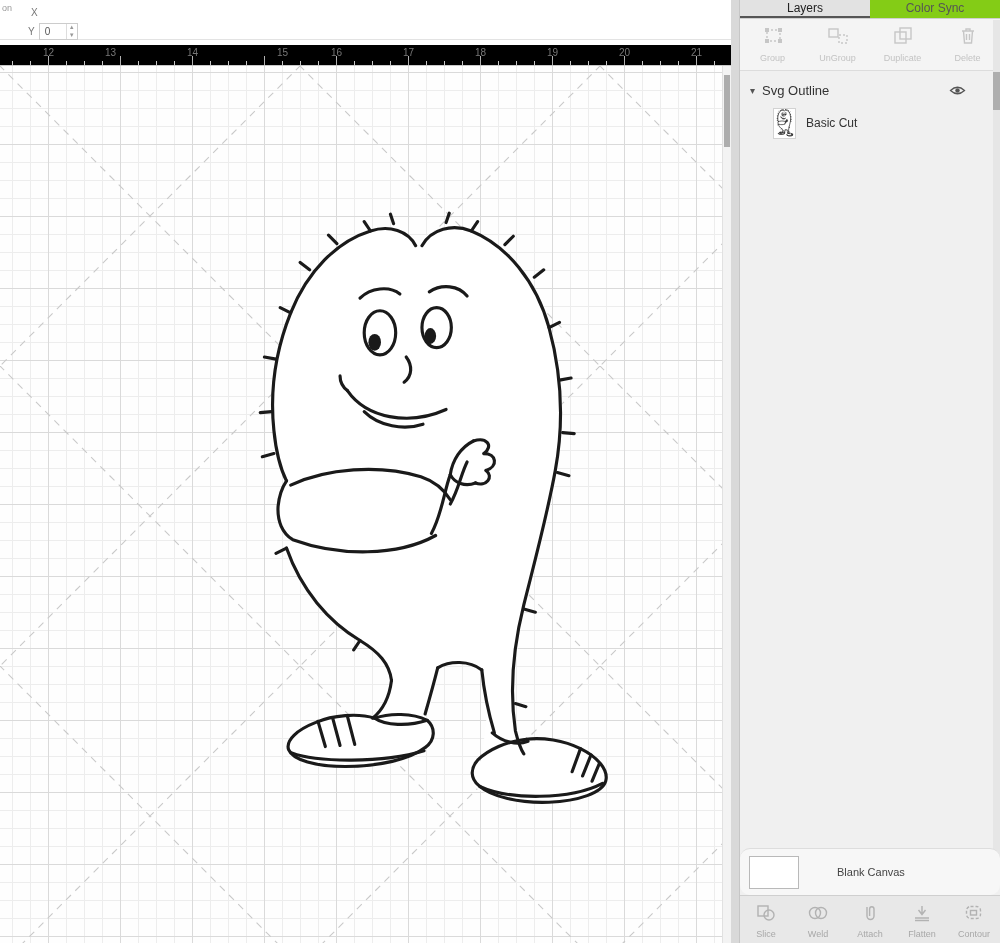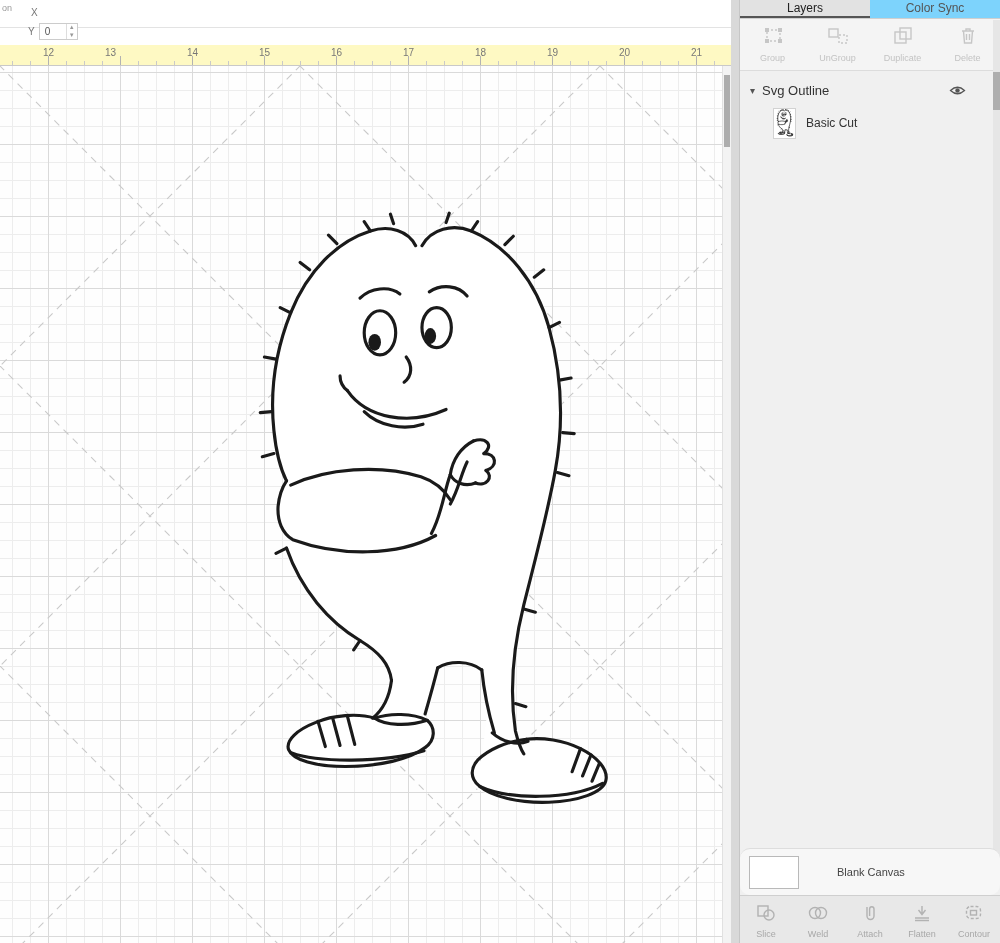--- a/index.html
+++ b/index.html
@@ -1,31 +1,31 @@
 <!DOCTYPE html>
 <html><head>
 <meta charset="utf-8">
 <style>
   * { margin:0; padding:0; box-sizing:border-box; }
   html,body { width:1000px; height:943px; overflow:hidden; font-family:"Liberation Sans", sans-serif; background:#fff; }
   .app { position:relative; width:1000px; height:943px; background:#fff; overflow:hidden; }
 
   
   .canvas-col { position:absolute; left:0; top:0; width:731px; height:943px; background:#fff; }
-  .topbar { position:absolute; left:0; top:0; width:100%; height:28px; background:#fff; border-bottom:1px solid #e3e3e3; }
+  .topbar { position:absolute; left:0; top:0; width:100%; height:40px; background:#fff; border-bottom:1px solid #e3e3e3; }
   .frag { position:absolute; left:2px; top:3px; font-size:9px; color:#999; }
   .x-label { position:absolute; left:31px; top:7px; font-size:10px; color:#777; }
   .y-row { position:absolute; left:28px; top:23px; display:flex; align-items:center; gap:4px; }
   .y-row .lbl { font-size:10px; color:#777; }
   .spinbox { display:flex; align-items:stretch; border:1px solid #ccc; background:#fff; height:17px; }
   .spin-val { width:26px; font-size:10px; color:#555; padding:2px 0 0 5px; }
   .steppers { display:flex; flex-direction:column; border-left:1px solid #ddd; width:11px; }
   .steppers span { flex:1; font-size:6px; line-height:7px; color:#999; text-align:center; cursor:default; }
 
-  .ruler { position:absolute; left:0; top:45px; width:731px; height:21px; background:#fef9c3; border-bottom:1px solid #c9c9c9;text-decoration:underline; }
+  .ruler { position:absolute; left:0; top:45px; width:731px; height:21px; background:#000000; border-bottom:1px solid #c9c9c9;text-decoration:underline; }
   .ticks-minor { position:absolute; bottom:0; left:12px; right:0; height:4px;
     background:repeating-linear-gradient(90deg,#c9c9c9 0 1px, transparent 1px 18px); }
   .ticks-major { position:absolute; bottom:0; left:48px; right:0; height:9px;
     background:repeating-linear-gradient(90deg,#b2b2b2 0 1px, transparent 1px 72px); }
   .ruler-num { position:absolute; top:2px; font-size:10px; color:#777; }
 
   .grid { position:absolute; left:0; top:66px; width:722px; height:877px; background-color:#fefefe;
     background-image:
       linear-gradient(#dadada 1px, transparent 1px),
       linear-gradient(90deg,#dadada 1px, transparent 1px),
@@ -40,21 +40,21 @@
   .char-fill { fill:#ffffff; stroke:none; }
   .char-solid { fill:#1a1a1a; stroke:none; }
 
   .canvas-scroll { position:absolute; right:0; top:66px; bottom:0; width:9px; background:#f3f3f3; border-left:1px solid #e1e1e1; }
   .canvas-scroll .thumb { position:absolute; left:1px; right:1px; top:9px; height:72px; background:#adadad; }
 
   .gutter { position:absolute; left:731px; top:0; width:9px; height:943px; background:#d9d9d9; border-right:1px solid #c6c6c6; }
 
   
   .panel { position:absolute; left:740px; top:0; width:260px; height:943px; background:#f0f0f0; }
-  .tabs { display:flex; height:19px; background:#7dd3fc; border-bottom:1px solid #cfcfcf; }
+  .tabs { display:flex; height:19px; background:#84cc16; border-bottom:1px solid #cfcfcf; }
   .tab { flex:1; text-align:center; font-size:12px; line-height:17px; color:#555; cursor:default; }
   .tab.active { color:#222; background:#e2e2e2; border-bottom:2px solid #555; }
 
   .panel-toolbar { display:flex; height:52px; background:#f4f4f4; border-bottom:1px solid #dcdcdc; }
   .ptool { flex:1; display:flex; flex-direction:column; align-items:center; justify-content:center; gap:3px; }
   .ptool svg { stroke:#c6c6c6; fill:none; stroke-width:1.4; }
   .ptool .lbl { font-size:9px; color:#c3c3c3; }
 
   .layer-group-row { height:26px; display:flex; align-items:center; padding:0 10px; margin-top:6px; }
   .caret { font-size:10px; color:#555; margin-right:7px; }
@@ -142,21 +142,21 @@
         </div>
       </div>
     </div>
 
     <div class="ruler">
       <div class="ticks-minor"></div>
       <div class="ticks-major"></div>
       <span class="ruler-num" style="left:43px">12</span>
       <span class="ruler-num" style="left:105px">13</span>
       <span class="ruler-num" style="left:187px">14</span>
-      <span class="ruler-num" style="left:259px">15</span>
+      <span class="ruler-num" style="left:277px">15</span>
       <span class="ruler-num" style="left:331px">16</span>
       <span class="ruler-num" style="left:403px">17</span>
       <span class="ruler-num" style="left:475px">18</span>
       <span class="ruler-num" style="left:547px">19</span>
       <span class="ruler-num" style="left:619px">20</span>
       <span class="ruler-num" style="left:691px">21</span>
     </div>
 
     <div class="grid">
       <svg class="diag-svg" width="722" height="877">

